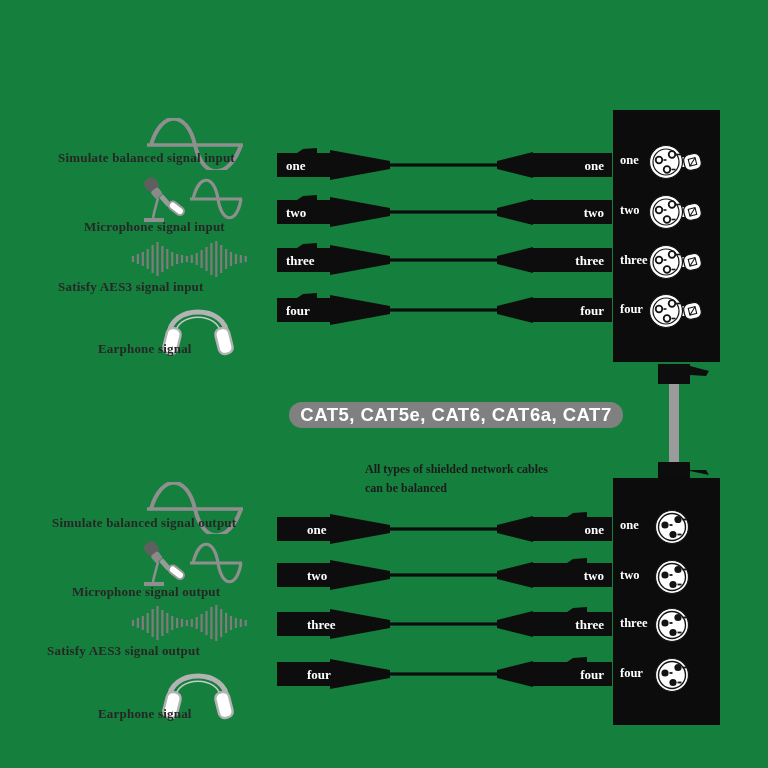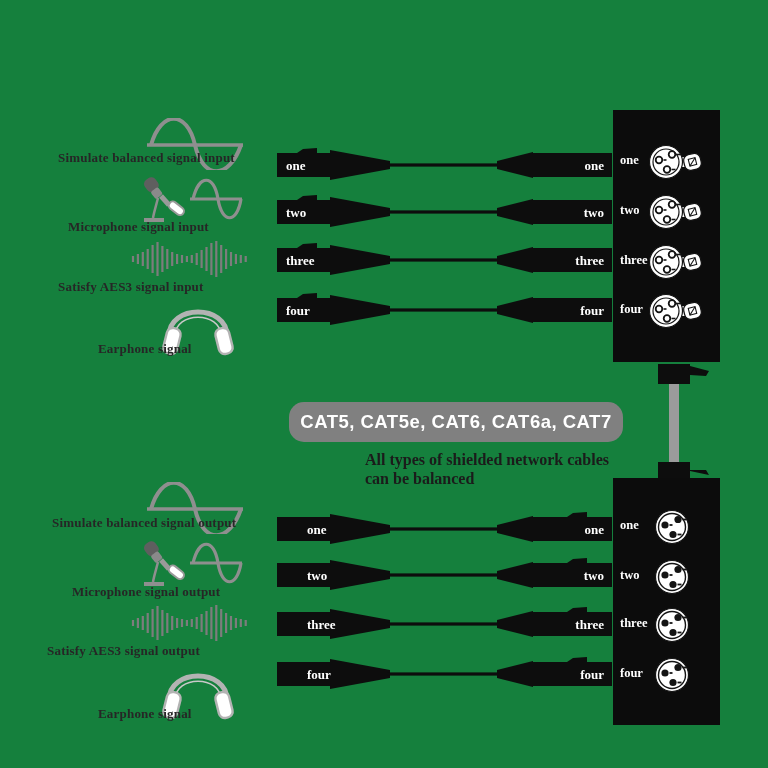--- a/index.html
+++ b/index.html
@@ -4,24 +4,24 @@
 <style>
   html,body{margin:0;padding:0;background:#ffffff;}
   .stage{position:relative;width:768px;height:768px;background:#15803d;overflow:hidden;
          font-family:"Liberation Serif","DejaVu Serif",serif;}
   .abs{position:absolute;}
   .legend-label{position:absolute;font-weight:bold;font-size:13px;color:#262626;white-space:nowrap;letter-spacing:.2px;}
   .cable-svg{position:absolute;width:335px;height:36px;}
   .panel{position:absolute;left:613px;width:107px;background:#0c0c0c;}
   .panel-label{position:absolute;left:7px;width:46px;color:#ffffff;font-weight:bold;font-size:12.5px;white-space:nowrap;}
   .socket{position:absolute;}
-  .banner{position:absolute;left:289px;top:402px;width:334px;height:40px;background:#808080;border-radius:15px;
+  .banner{position:absolute;left:289px;top:402px;width:334px;height:26px;background:#808080;border-radius:15px;
           display:flex;align-items:center;justify-content:center;}
   .banner-text{color:#ffffff;font-family:"Liberation Sans","DejaVu Sans",sans-serif;font-weight:bold;font-size:18.5px;letter-spacing:.5px;white-space:nowrap;}
-  .note{position:absolute;left:365px;top:450px;font-weight:bold;font-size:16px;line-height:19px;color:#1b1b1b;}
+  .note{position:absolute;left:365px;top:460px;font-weight:bold;font-size:12px;line-height:19px;color:#1b1b1b;}
   .white-serif{fill:#ffffff;font-family:"Liberation Serif","DejaVu Serif",serif;font-weight:bold;font-size:13px;}
 </style>
 </head>
 <body>
 
 <div class="stage">
 
   <svg class="abs" style="left:145px;top:118px" width="100" height="52" viewBox="0 0 100 52">
     <path d="M2,27 L98,27" stroke="#8f8f8f" stroke-width="3.5" fill="none"></path>
     <path d="M6,27 C16,-8 42,-8 50,27 C58,62 84,62 96,27" stroke="#8f8f8f" stroke-width="4" fill="none"></path>
@@ -31,21 +31,21 @@
   <svg class="abs" style="left:138px;top:176px" width="107" height="50" viewBox="0 0 107 50">
     <path d="M52,23 L104,23" stroke="#8f8f8f" stroke-width="2.8" fill="none"></path>
     <path d="M55,23 C61,-2 76,-2 80,23 C84,48 99,48 103,23" stroke="#8f8f8f" stroke-width="3.2" fill="none"></path>
     <rect x="7" y="2" width="13" height="14" rx="5" fill="#5f5f5f" transform="rotate(-38 13 9)"></rect>
     <rect x="14" y="13" width="9" height="9" rx="2" fill="#8a8a8a" transform="rotate(-38 18 17)"></rect>
     <path d="M23,20 L31,29" stroke="#9a9a9a" stroke-width="5"></path>
     <path d="M20,22 C18,30 16,36 15,42" stroke="#8f8f8f" stroke-width="2.5" fill="none"></path>
     <path d="M6,44 L26,44" stroke="#8f8f8f" stroke-width="4"></path>
     <rect x="30" y="28" width="17" height="8" rx="4" fill="#ffffff" stroke="#9a9a9a" stroke-width="2" transform="rotate(38 38 32)"></rect>
   </svg>
-  <div class="legend-label" style="left:68px;top:219px">Microphone signal input</div>
+  <div class="legend-label" style="left:84px;top:219px">Microphone signal input</div>
 
   <svg class="abs" style="left:131px;top:240px" width="117" height="38" viewBox="0 0 117 38">
     <path d="M2,16 V22 M6.9,14 V24 M11.8,12 V26 M16.7,9 V29 M21.6,5 V33 M26.5,2 V36 M31.4,6 V32 M36.3,9 V29 M41.2,12 V26 M46.1,14 V24 M51,15 V23 M55.9,16 V22 M60.8,15 V23 M65.7,13 V25 M70.6,10 V28 M75.5,7 V31 M80.4,3 V35 M85.3,1 V37 M90.2,5 V33 M95.1,9 V29 M100,12 V26 M104.9,14 V24 M109.8,15 V23 M114.7,16 V22" stroke="#7d7d7d" stroke-width="2.2" fill="none"></path>
   </svg>
   <div class="legend-label" style="left:58px;top:279px">Satisfy AES3 signal input</div>
 
   <svg class="abs" style="left:158px;top:296px" width="80" height="66" viewBox="0 0 80 66">
     <path d="M11,40 C11,8 69,8 69,40" stroke="#b3b3b3" stroke-width="5" fill="none"></path>
     <path d="M17,40 C17,15 63,15 63,40" stroke="#c9c9c9" stroke-width="1.5" fill="none"></path>
     <rect x="7" y="32" width="14" height="26" rx="6" fill="#ffffff" stroke="#b3b3b3" stroke-width="2.4" transform="rotate(14 14 45)"></rect>

